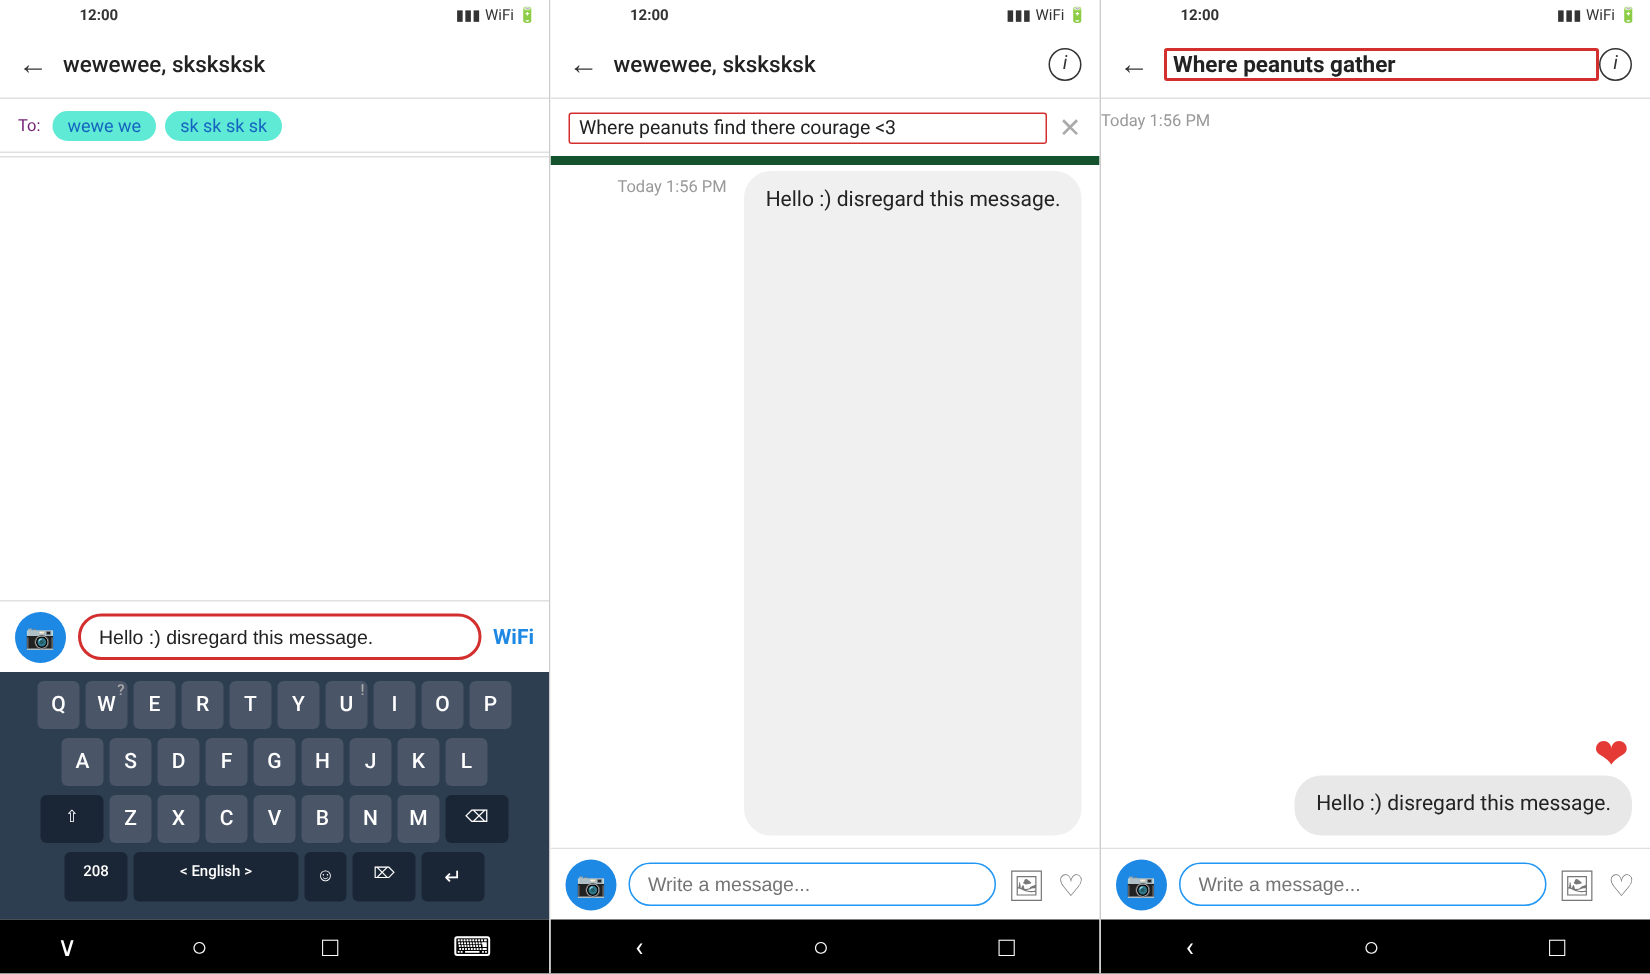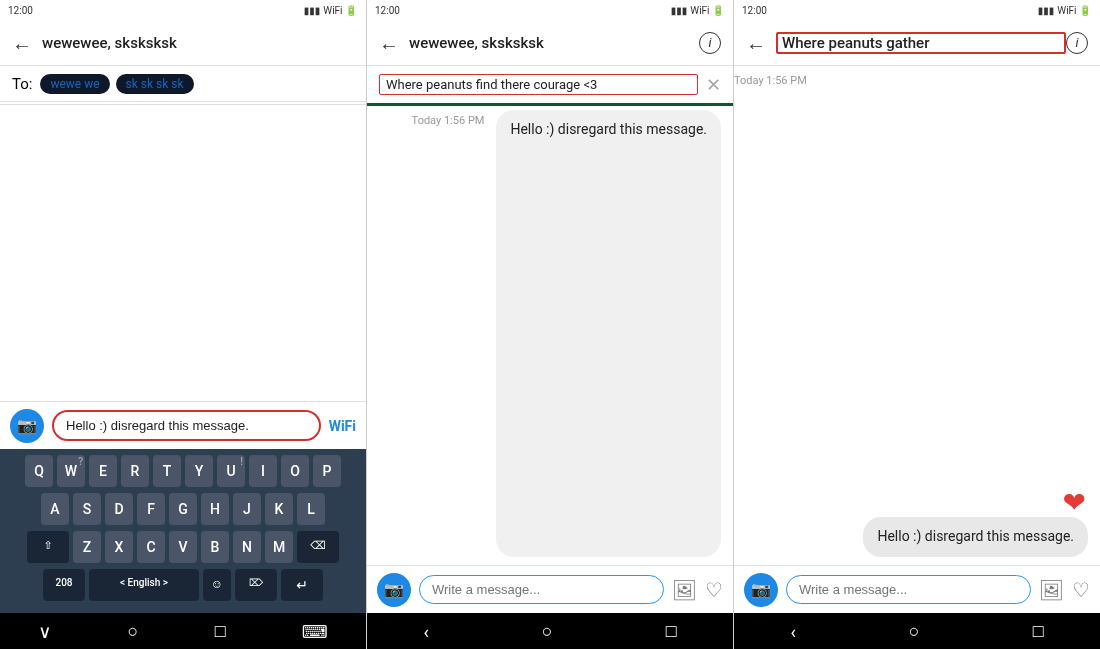--- a/index.html
+++ b/index.html
@@ -34,21 +34,21 @@
     .status-bar {
       background: #fff;
       height: 20px;
       display: flex;
       align-items: center;
       justify-content: space-between;
       padding: 0 8px;
       font-size: 10px;
       color: #333;
     }
-    .status-bar-time { font-weight: normal; }
+    .status-bar-time { font-weight: bold; margin-left: 45px; }
     .status-bar-icons { display: flex; gap: 3px; align-items: center; }
 
     
     .nav-bar {
       display: flex;
       align-items: center;
       padding: 8px 12px;
       background: #fff;
       border-bottom: 1px solid #e0e0e0;
       min-height: 46px;
@@ -82,26 +82,26 @@
 
     
     .to-bar {
       display: flex;
       align-items: center;
       padding: 6px 12px;
       border-bottom: 1px solid #e0e0e0;
       min-height: 36px;
     }
     .to-label {
-      font-size: 15px;
-      color: #000000;
+      font-size: 11px;
+      color: #701a75;
       margin-right: 8px;
     }
     .recipient-chip {
-      background: #0f172a;
+      background: #5eead4;
       border-radius: 14px;
       padding: 3px 10px;
       font-size: 12px;
       color: #1565c0;
       margin-right: 6px;
     }
 
     
     .message-area {
       flex: 1;
@@ -232,21 +232,21 @@
       font-size: 18px;
       cursor: pointer;
       padding: 4px 12px;
     }
 
     
     .group-name-bar {
       display: flex;
       align-items: center;
       padding: 8px 12px;
-      border-bottom: 3px solid #14532d;
+      border-bottom: 6px solid #14532d;
       background: #fff;
     }
     .group-name-text {
       flex: 1;
       font-size: 13px;
       color: #222;
       border: 1.5px solid #d32f2f;
       border-radius: 2px;
       padding: 2px 6px;
     }
@@ -276,20 +276,21 @@
       border-radius: 2px;
       padding: 3px 6px;
       background: #fff;
     }
 
     
     .nav-title-highlight {
       border: 2px solid #d32f2f;
       border-radius: 2px;
       padding: 0 4px;
+      font-weight: bold;
     }
 
     .messages-list {
       flex: 1;
       display: flex;
       flex-direction: row;
       justify-content: flex-end;
       padding: 0 0 4px;
       overflow: hidden;
     }

